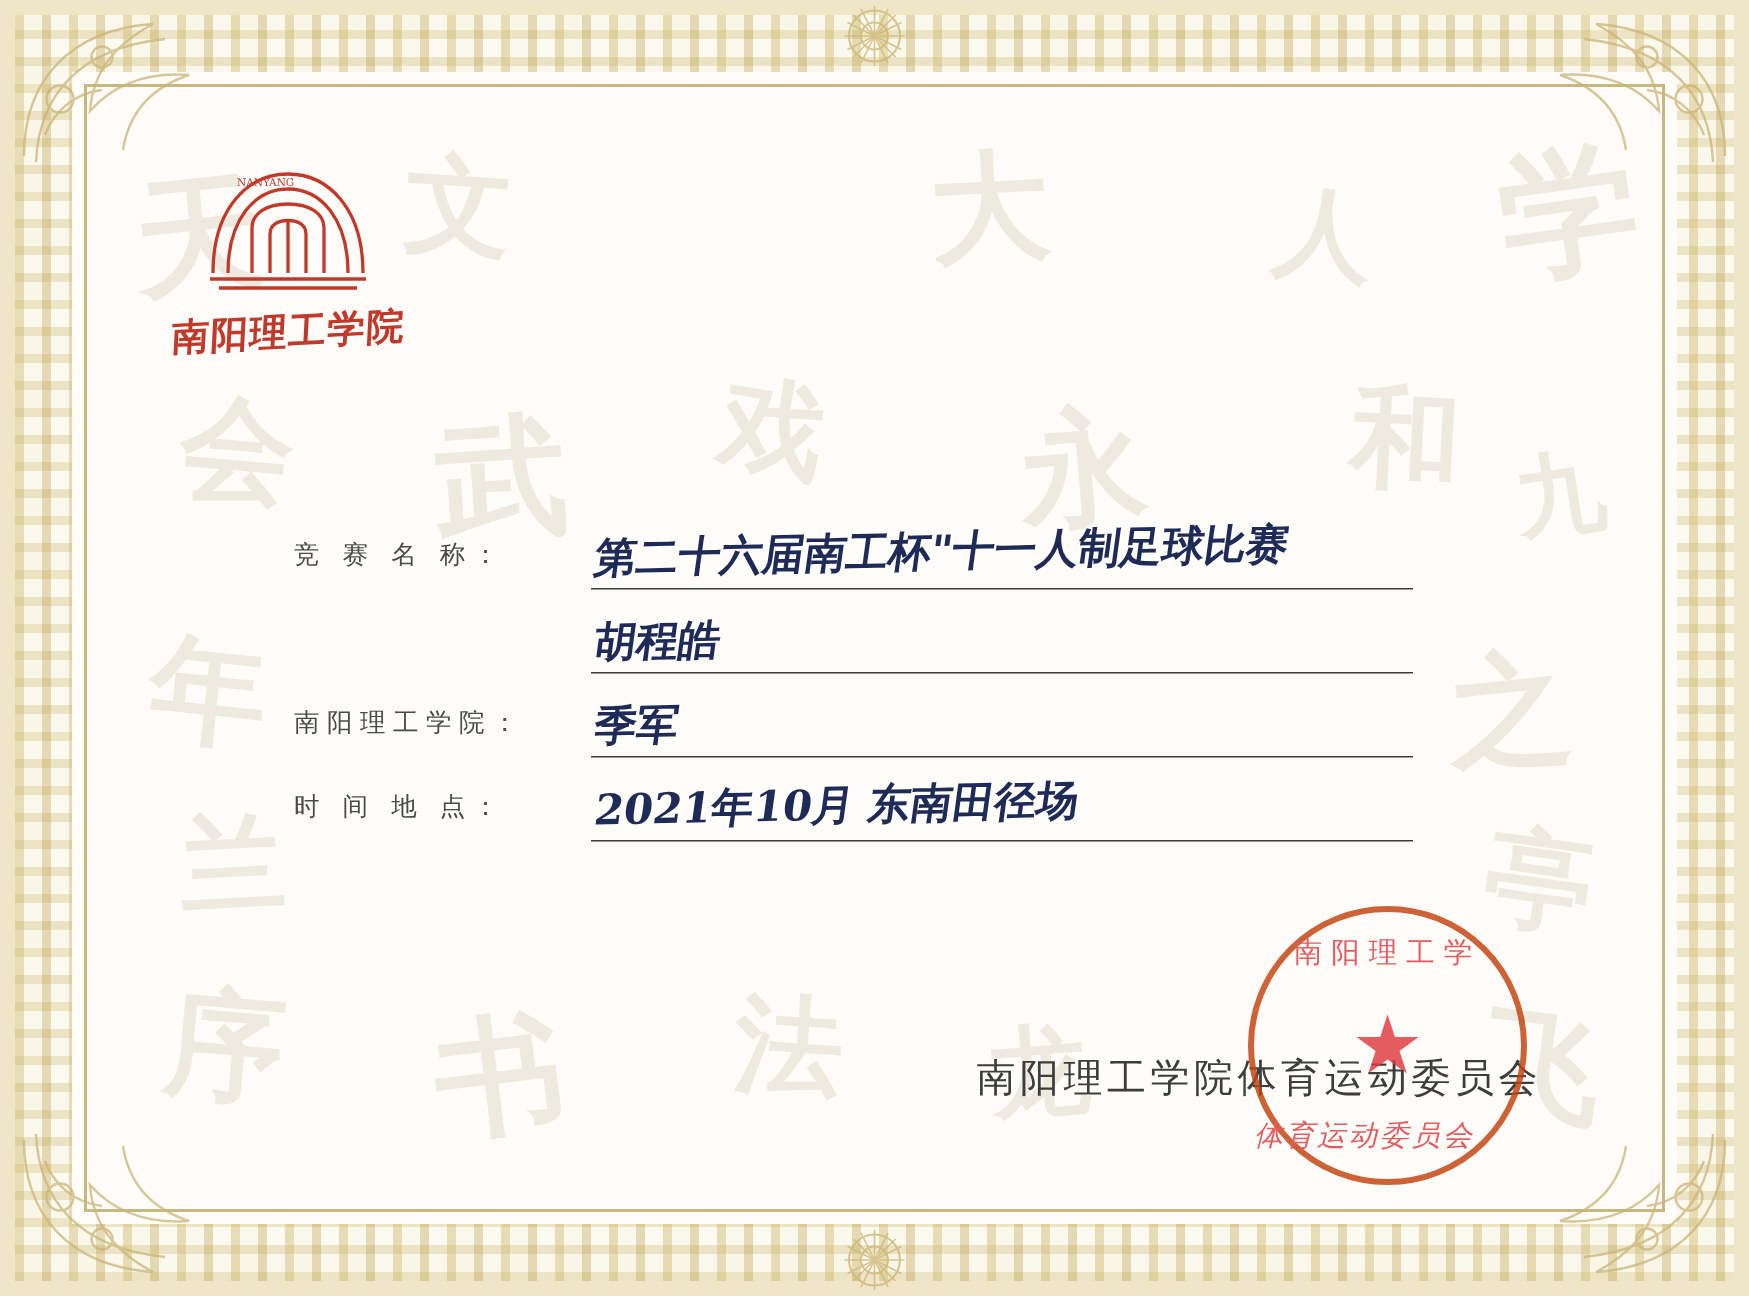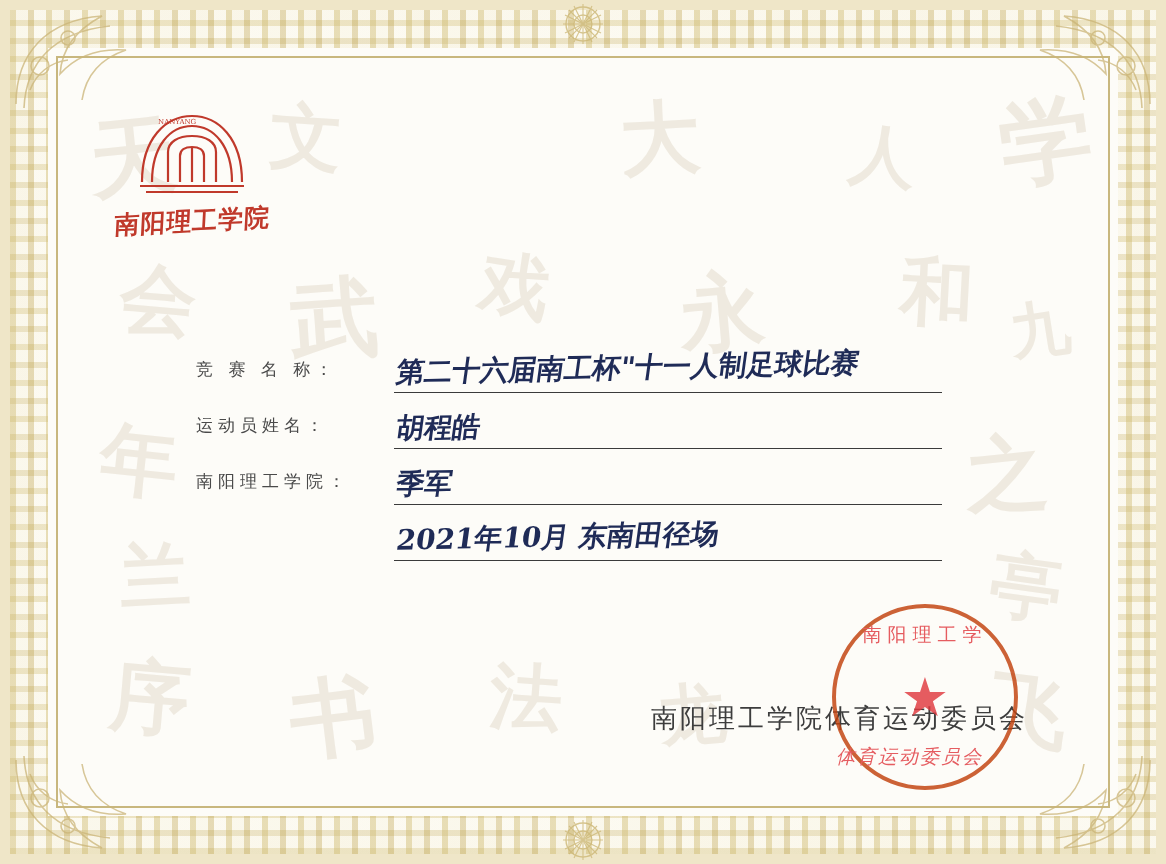--- a/index.html
+++ b/index.html
@@ -381,30 +381,30 @@
   </div>
 
 
   <div class="fields">
     <div class="field-row">
       <div class="field-label">竞 赛 名 称：</div>
       <div class="field-value">第二十六届南工杯"十一人制足球比赛</div>
       <div class="field-line"></div>
     </div>
     <div class="field-row">
-      <div class="field-label">运动员姓名：</div>
       <div class="field-value">胡程皓</div>
       <div class="field-line"></div>
     </div>
     <div class="field-row">
       <div class="field-label">南阳理工学院：</div>
       <div class="field-value">季军</div>
       <div class="field-line"></div>
     </div>
     <div class="field-row">
+      <div class="field-label">时 间 地 点：</div>
       <div class="field-value">2021年10月 东南田径场</div>
       <div class="field-line"></div>
     </div>
   </div>
 
   <div class="issuer">南阳理工学院体育运动委员会</div>
 
   <div class="seal">
     <div class="seal-text-top">南阳理工学</div>
     <div class="seal-star">★</div>

